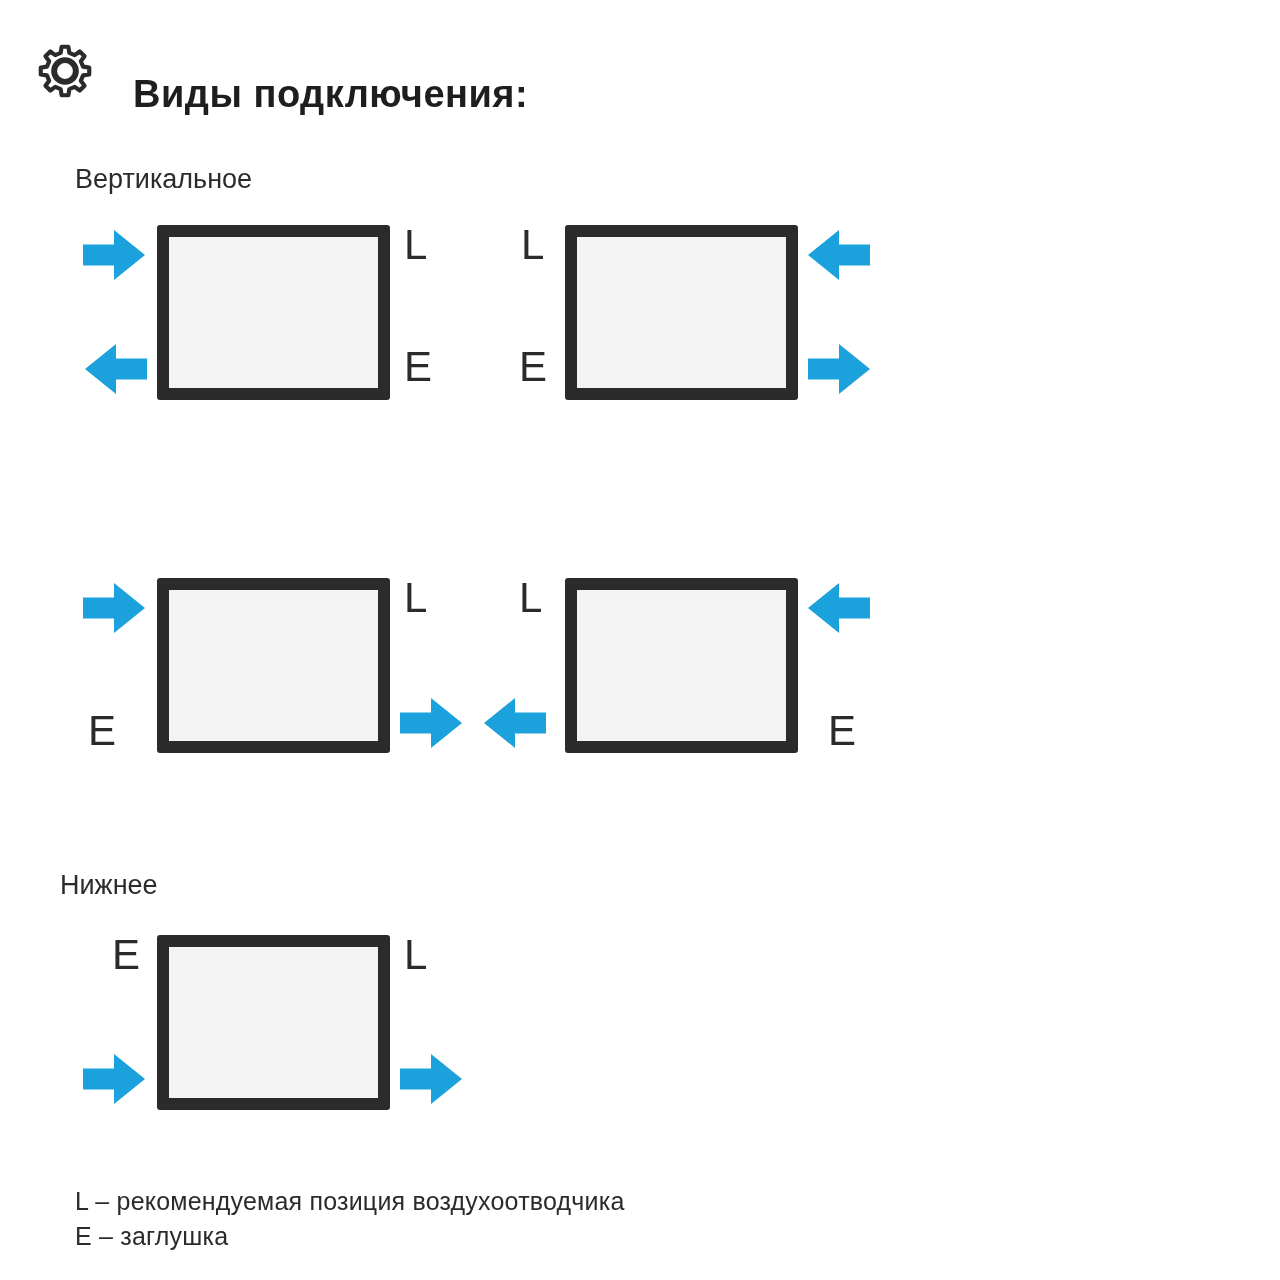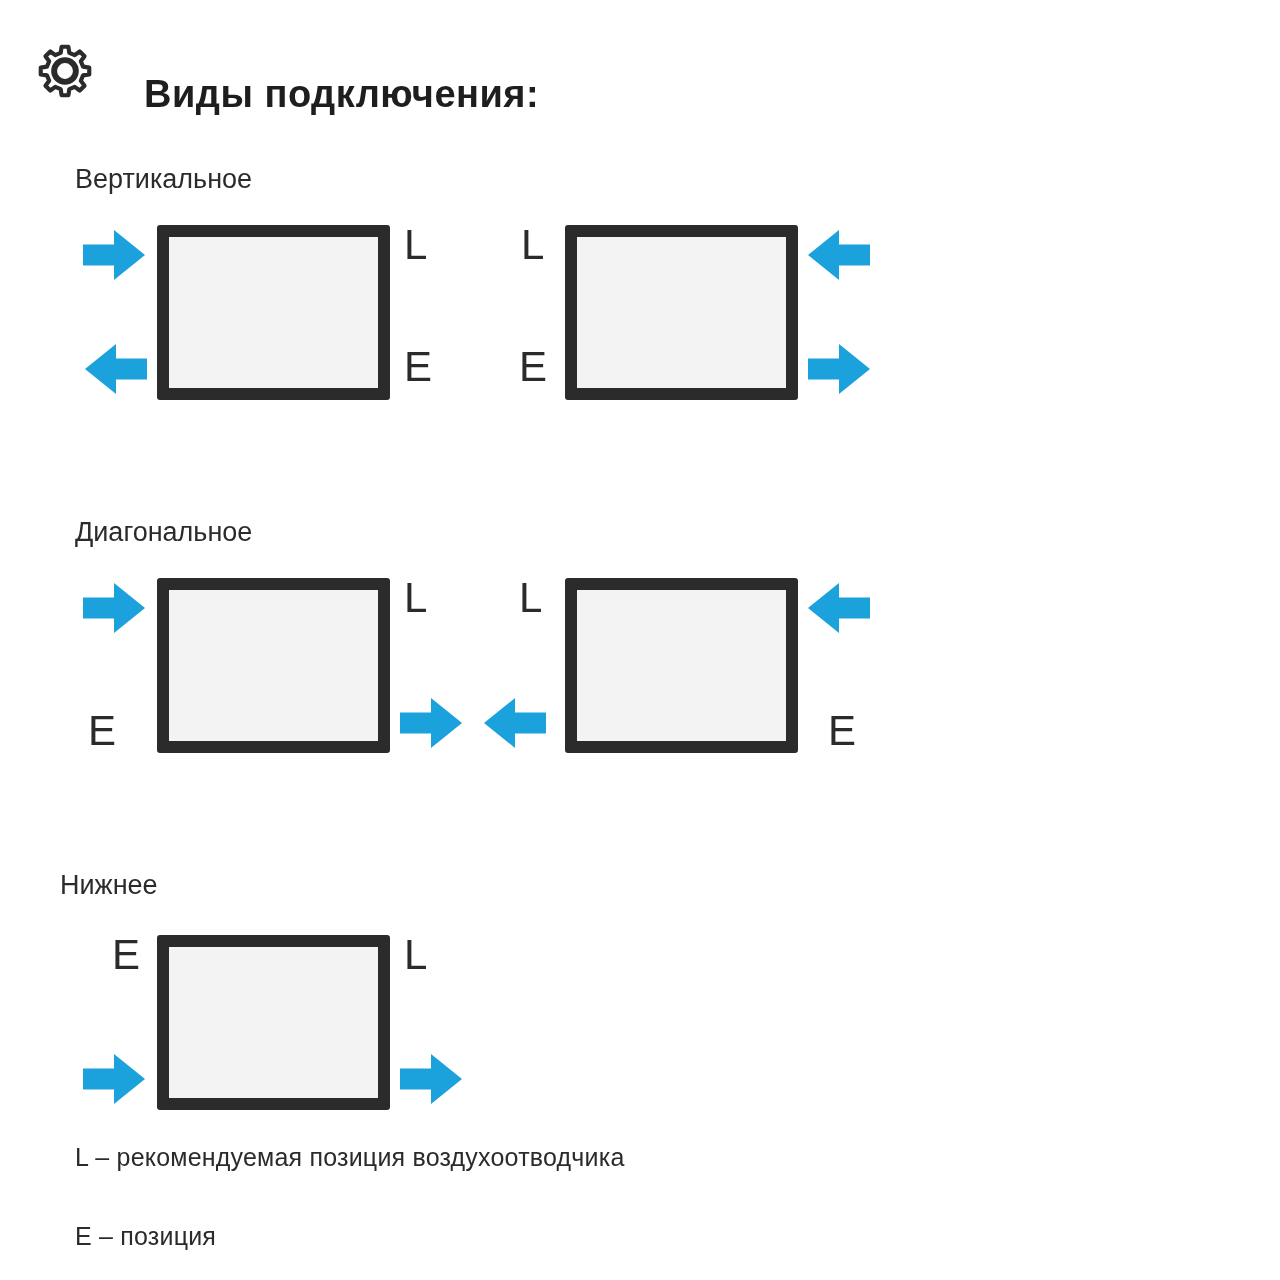--- a/index.html
+++ b/index.html
@@ -11,21 +11,21 @@
   body{
     width:1280px;height:1280px;
     background:#ffffff;
     font-family:"Liberation Sans","DejaVu Sans",sans-serif;
     position:relative;
     overflow:hidden;
     color:var(--dark);
   }
   .layer{position:absolute;left:0;top:0;width:100%;height:100%;pointer-events:none}
   .page-title{
-    position:absolute;left:144px;top:50px;
+    position:absolute;left:133px;top:50px;
     font-size:38px;font-weight:700;line-height:1;color:#1E1E1E;
     letter-spacing:0.5px;
   }
   .gear{position:absolute;left:36px;top:42px;width:58px;height:58px}
   .sec-title{
     position:absolute;font-size:27px;font-weight:400;line-height:1;color:var(--dark);
   }
   .radiator{
     position:absolute;width:233px;height:175px;
     box-sizing:border-box;
@@ -71,21 +71,20 @@
   <div class="port-label" style="left:519px;top:342px">E</div>
   <svg class="arrow" style="left:808px;top:228px" viewBox="0 0 62 54">
       <polygon points="62,16.5 31,16.5 31,2 0,27 31,52 31,37.5 62,37.5" fill="var(--arrow)"></polygon>
     </svg>
   <svg class="arrow" style="left:808px;top:342px" viewBox="0 0 62 54">
       <polygon points="0,16.5 31,16.5 31,2 62,27 31,52 31,37.5 0,37.5" fill="var(--arrow)"></polygon>
     </svg>
 </section>
 
 <section class="layer">
-  <div class="sec-title" style="left:75px;top:519px">Диагональное</div>
 
   <div class="radiator" style="left:157px;top:578px"></div>
   <svg class="arrow" style="left:83px;top:581px" viewBox="0 0 62 54">
       <polygon points="0,16.5 31,16.5 31,2 62,27 31,52 31,37.5 0,37.5" fill="var(--arrow)"></polygon>
     </svg>
   <div class="port-label" style="left:404px;top:573px">L</div>
   <div class="port-label" style="left:88px;top:706px">E</div>
   <svg class="arrow" style="left:400px;top:696px" viewBox="0 0 62 54">
       <polygon points="0,16.5 31,16.5 31,2 62,27 31,52 31,37.5 0,37.5" fill="var(--arrow)"></polygon>
     </svg>
@@ -109,15 +108,15 @@
   <div class="port-label" style="left:404px;top:930px">L</div>
   <svg class="arrow" style="left:83px;top:1052px" viewBox="0 0 62 54">
       <polygon points="0,16.5 31,16.5 31,2 62,27 31,52 31,37.5 0,37.5" fill="var(--arrow)"></polygon>
     </svg>
   <svg class="arrow" style="left:400px;top:1052px" viewBox="0 0 62 54">
       <polygon points="0,16.5 31,16.5 31,2 62,27 31,52 31,37.5 0,37.5" fill="var(--arrow)"></polygon>
     </svg>
 </section>
 
 <footer class="layer">
-  <div class="legend-line" style="left:75px;top:1142px">L – рекомендуемая позиция воздухоотводчика</div>
-  <div class="legend-line" style="left:75px;top:1221px">E – позиция</div>
+  <div class="legend-line" style="left:75px;top:1186px">L – рекомендуемая позиция воздухоотводчика</div>
+  <div class="legend-line" style="left:75px;top:1221px">E – заглушка</div>
 </footer>
 
 </body></html>

